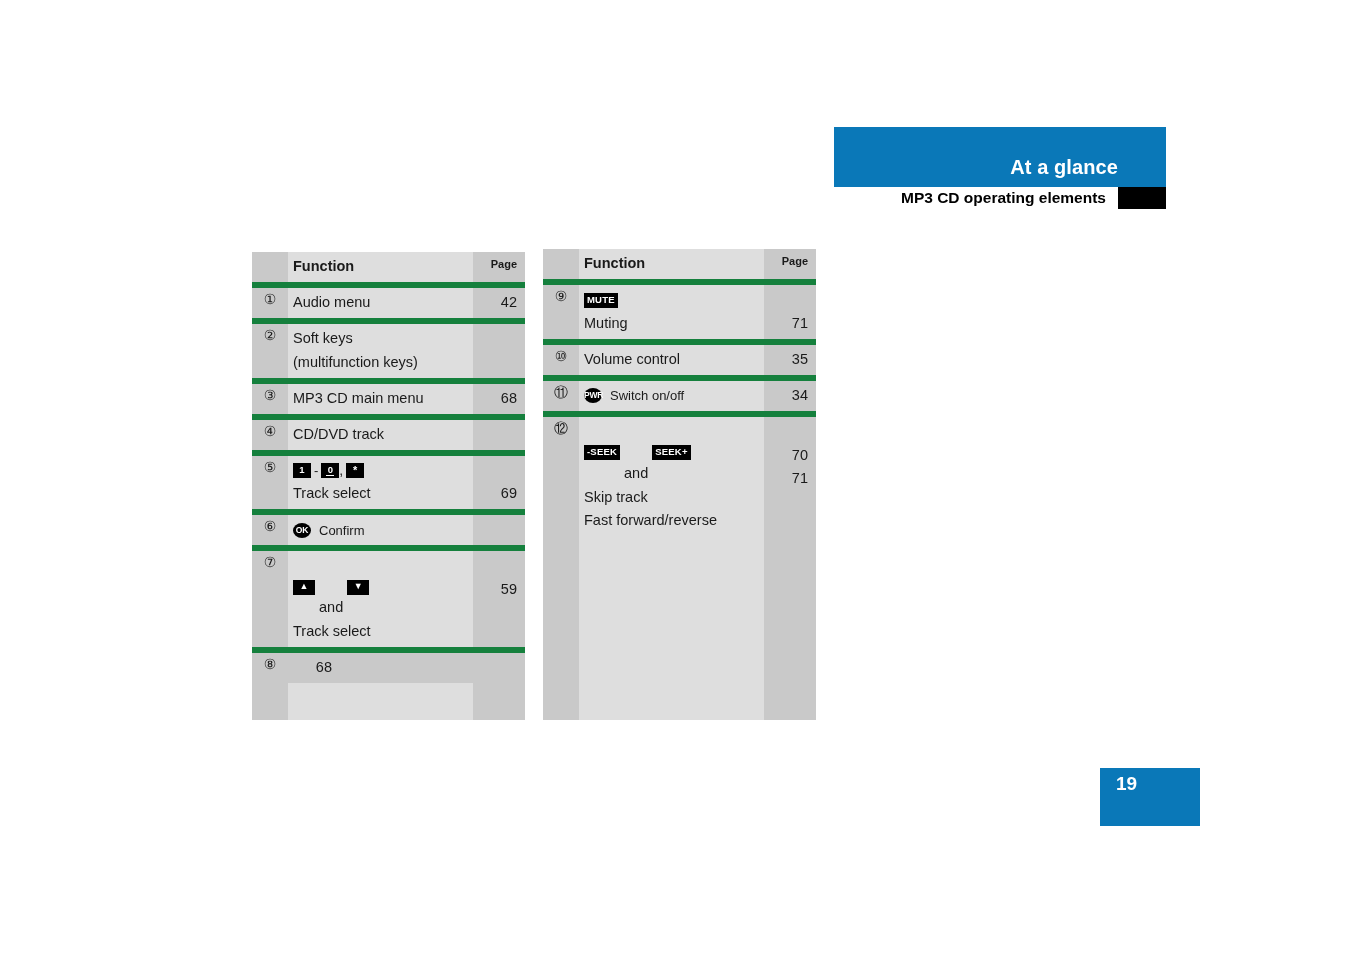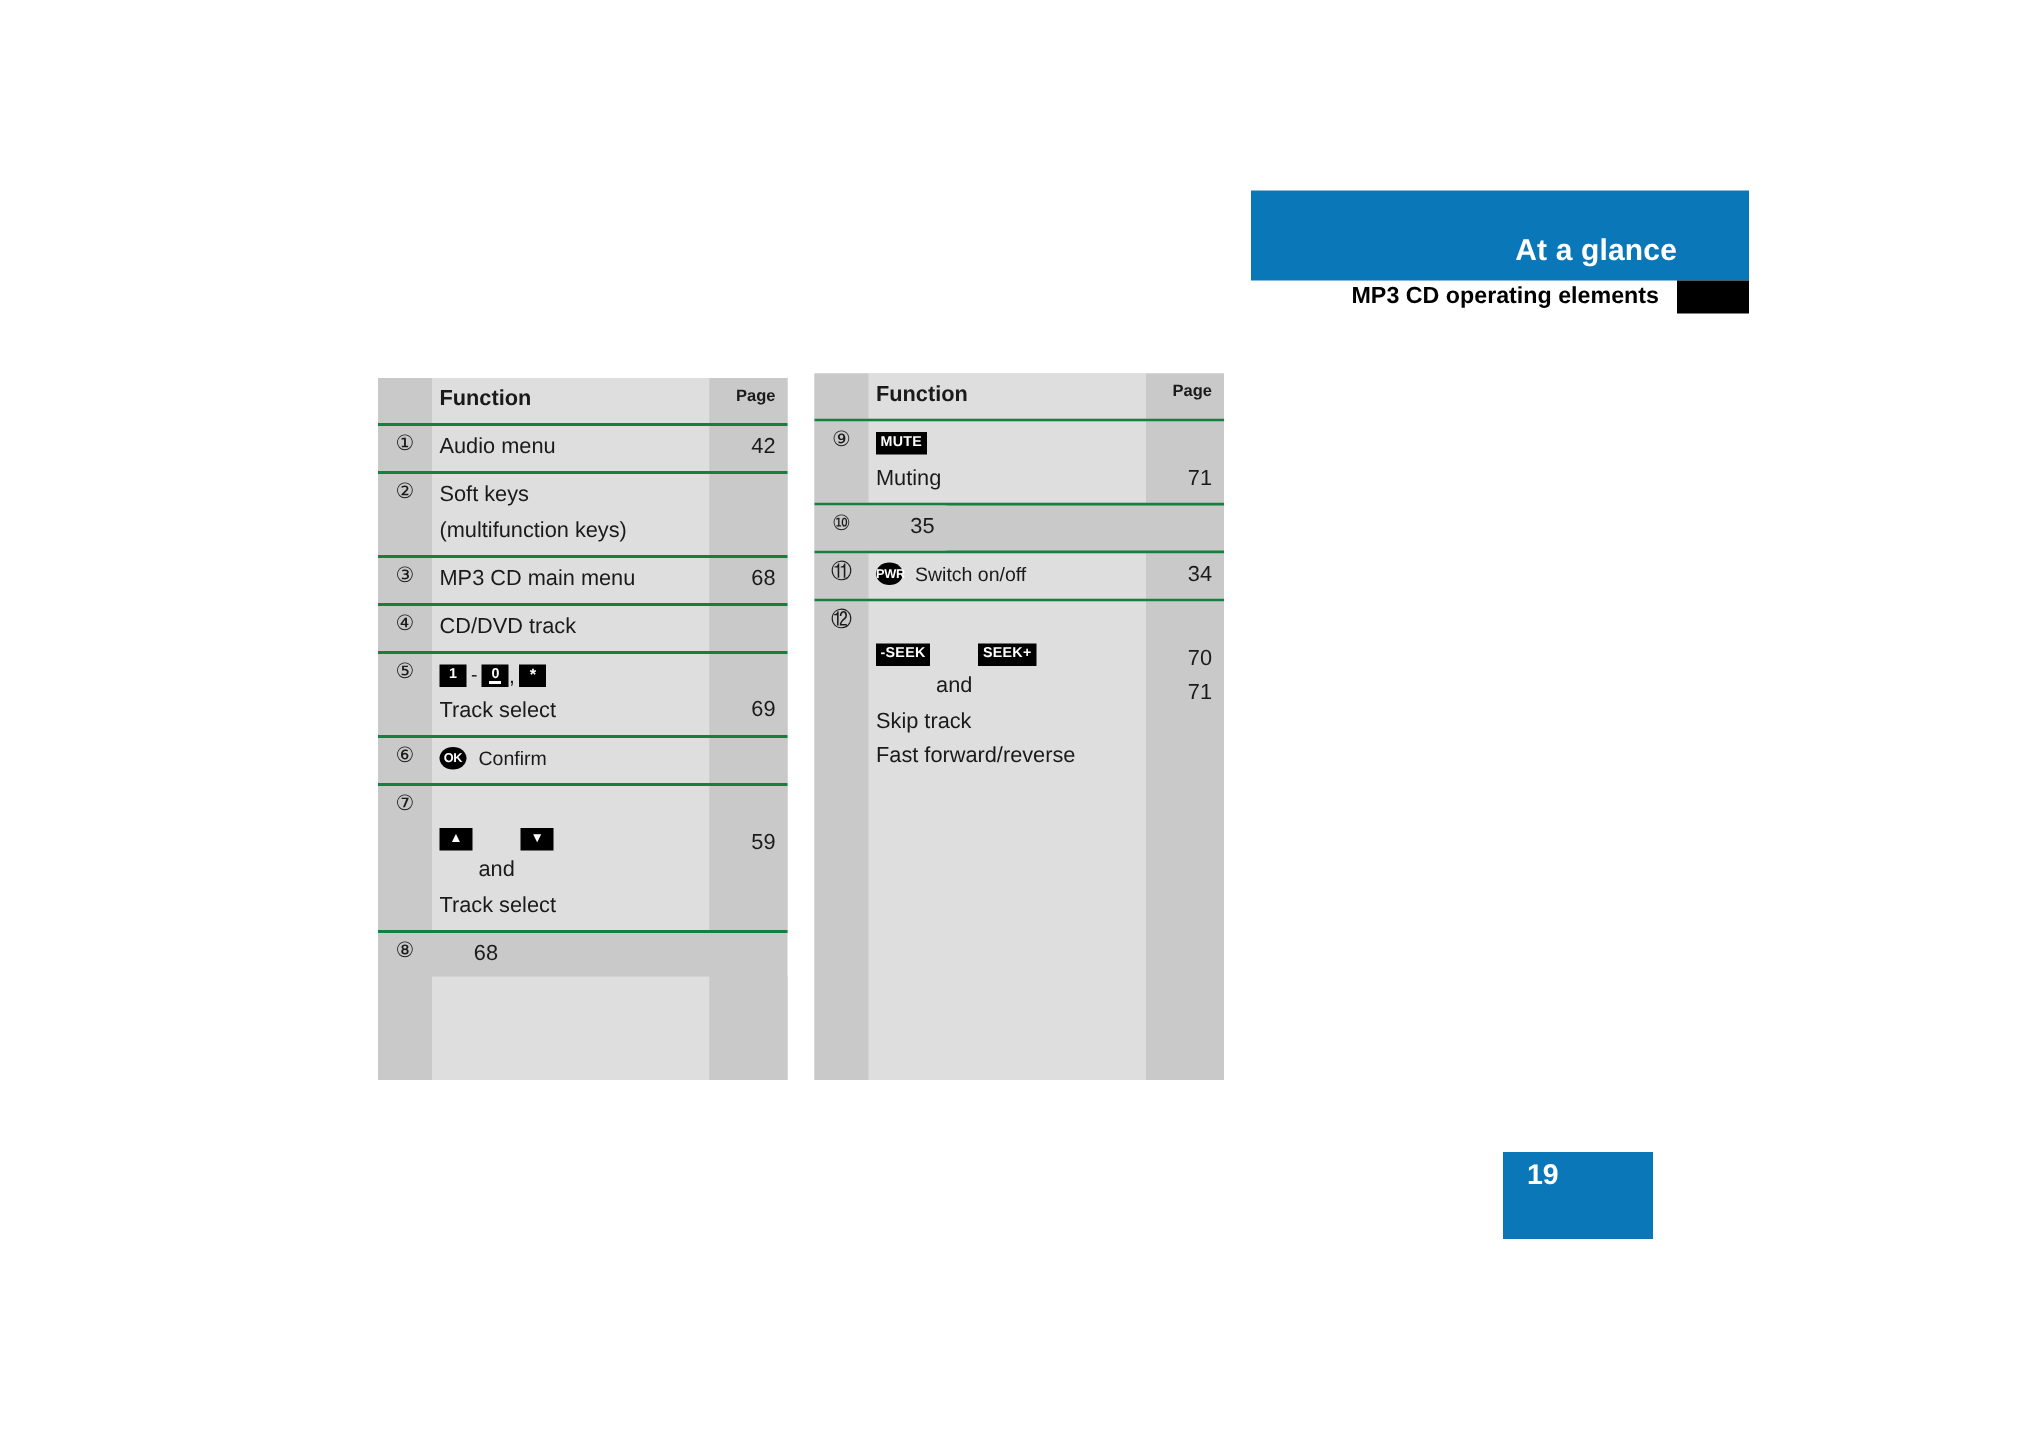--- a/index.html
+++ b/index.html
@@ -55,21 +55,21 @@
     right: 0px;
     top: 0px;
     width: 48px;
     height: 22px;
     background: #000000;
   }
 
   
   .page-badge {
     position: absolute;
-    left: 1002px;
+    left: 1100px;
     top: 768px;
     width: 100px;
     height: 58px;
     background: #0a78b8;
   }
   .page-badge-num {
     position: absolute;
     left: 16px;
     top: 5px;
     color: #ffffff;
@@ -84,21 +84,21 @@
     flex-direction: column;
     background: #c9c9c9;
   }
   .table-left  { left: 252px; top: 252px; width: 273px; height: 468px; }
   .table-right { left: 543px; top: 249px; width: 273px; height: 471px; }
 
   .trow {
     display: flex;
     flex-direction: row;
     align-items: stretch;
-    border-bottom: 2px solid #15803d;
+    border-bottom: 6px solid #15803d;
     flex: 0 0 auto;
   }
   .trow.nosep { border-bottom: none; }
   .trow.filler { flex: 1 1 auto; border-bottom: none; }
 
   .c-num {
     width: 36px;
     flex: 0 0 36px;
     background: #c9c9c9;
     display: flex;
@@ -347,20 +347,21 @@
       <span class="subline">Muting</span>
     </div>
     <div class="c-pg">
       <span class="subline">&nbsp;</span>
       <span class="subline">71</span>
     </div>
   </div>
 
   <div class="trow">
     <div class="c-num">⑩</div>
+    <div class="c-fn">Volume control</div>
     <div class="c-pg">35</div>
   </div>
 
   <div class="trow">
     <div class="c-num">⑪</div>
     <div class="c-fn">
       <span class="icon-line">
         <span class="key-round">PWR</span><span class="after-icon">Switch on/off</span>
       </span>
     </div>

